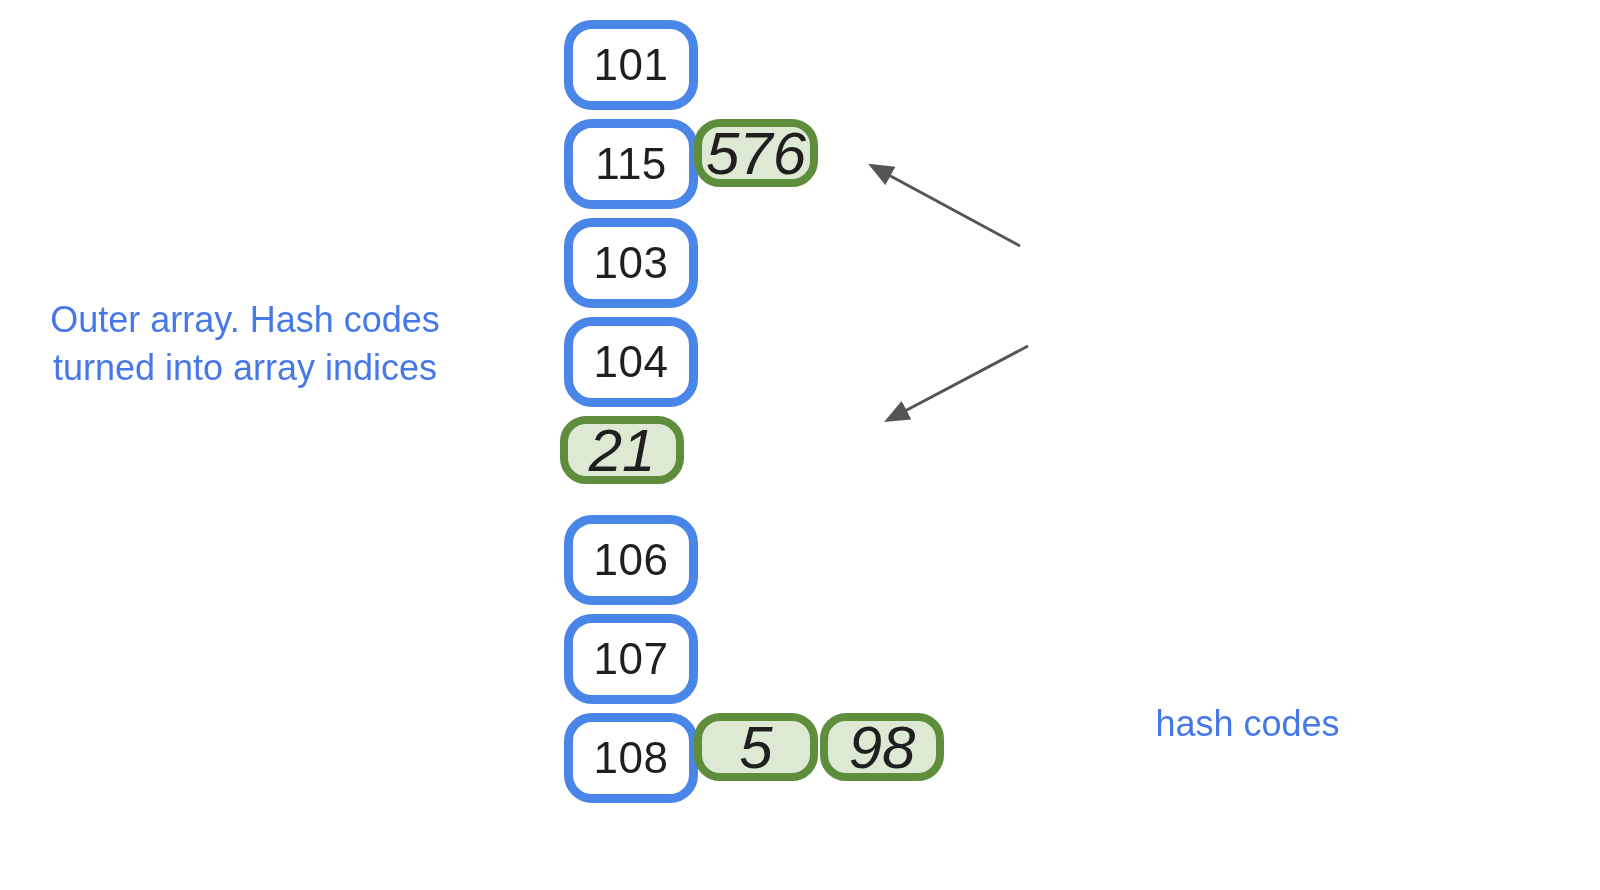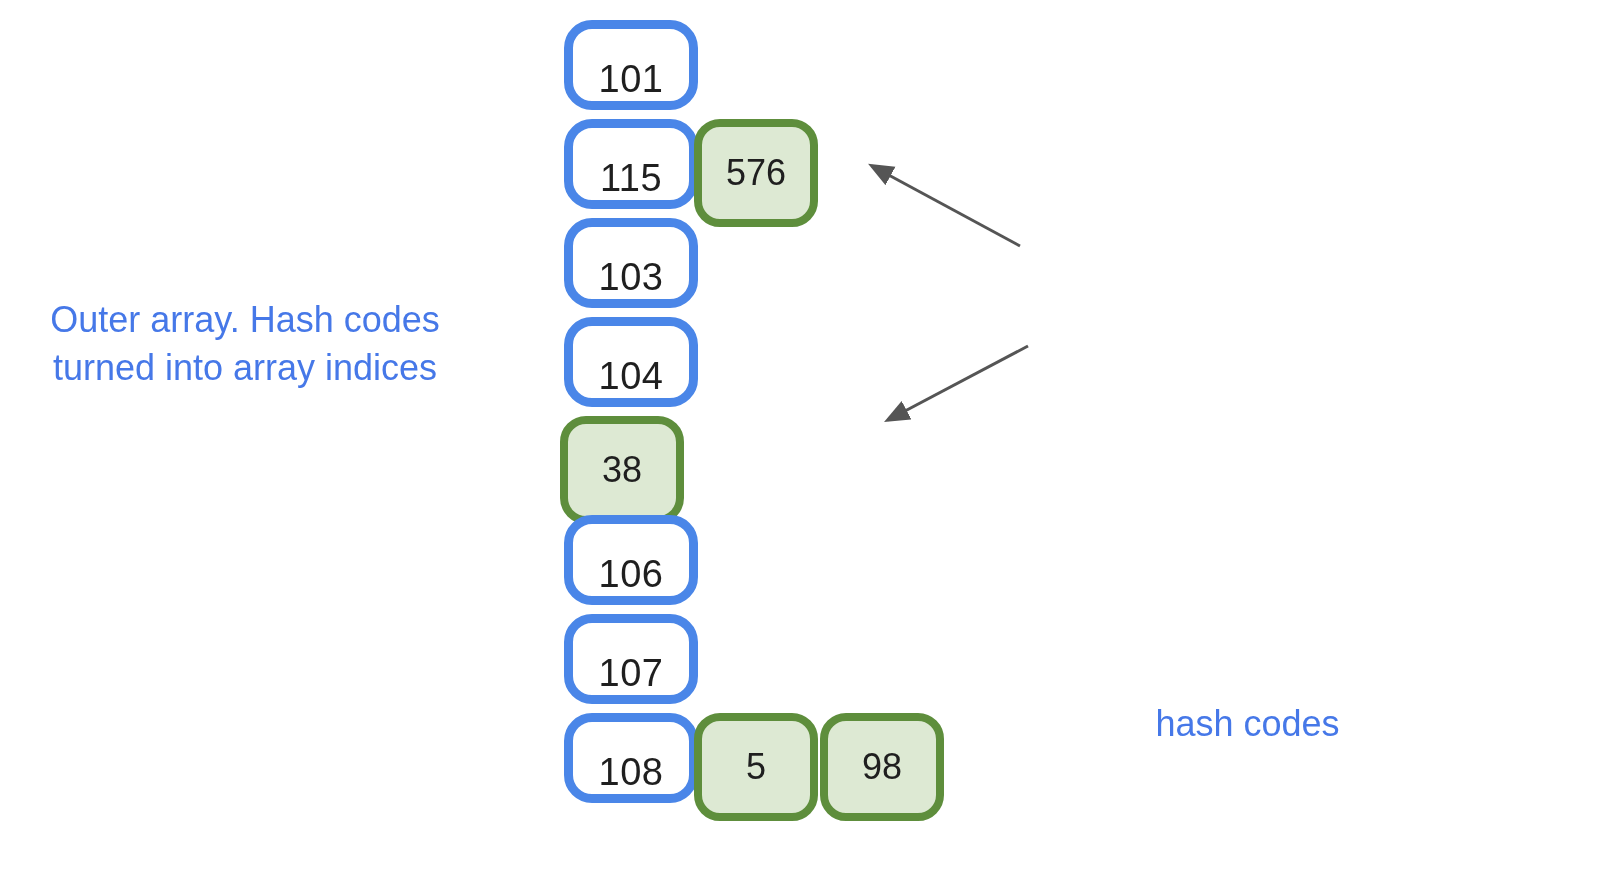--- a/index.html
+++ b/index.html
@@ -28,40 +28,41 @@
     align-items: stretch;
     height: 90px;
   }
   .index-box {
     width: 134px;
     height: 90px;
     background: #ffffff;
     border: 9px solid var(--box-blue, #4a86e8);
     border-radius: 28px;
     display: flex;
-    align-items: flex-end;
+    align-items: center;
     justify-content: center;
-    font-size: 38px;
+    font-size: 44px;
     color: var(--num-color, #1f1f1f);
     letter-spacing: 0.5px;
     flex: 0 0 auto;
   }
   .chip {
     width: 124px;
-    height: 108px;
+    height: 68px;
     background: var(--chip-fill, #dde9d3);
     border: 8px solid var(--chip-border, #5e8e3c);
     border-radius: 26px;
     display: flex;
     align-items: center;
     justify-content: center;
-    font-size: 36px;
+    font-size: 60px;
     color: var(--num-color, #1f1f1f);
     margin-left: -4px;
     flex: 0 0 auto;
+    font-style: italic;
   }
   .chip + .chip { margin-left: 2px; }
 
   
   .caption {
     position: absolute;
     color: var(--caption-blue, #4678e8);
     font-size: 36px;
     line-height: 48px;
     text-align: center;
@@ -116,21 +117,21 @@
       </div>
     </div>
 
     <div class="array-row">
       <div class="index-box">
         <span>104</span>
       </div>
     </div>
 
     <div class="array-row">
-    <div class="chip">38</div>
+    <div class="chip">21</div>
       </div>
 
     <div class="array-row">
       <div class="index-box">
         <span>106</span>
       </div>
     </div>
 
     <div class="array-row">
       <div class="index-box">

